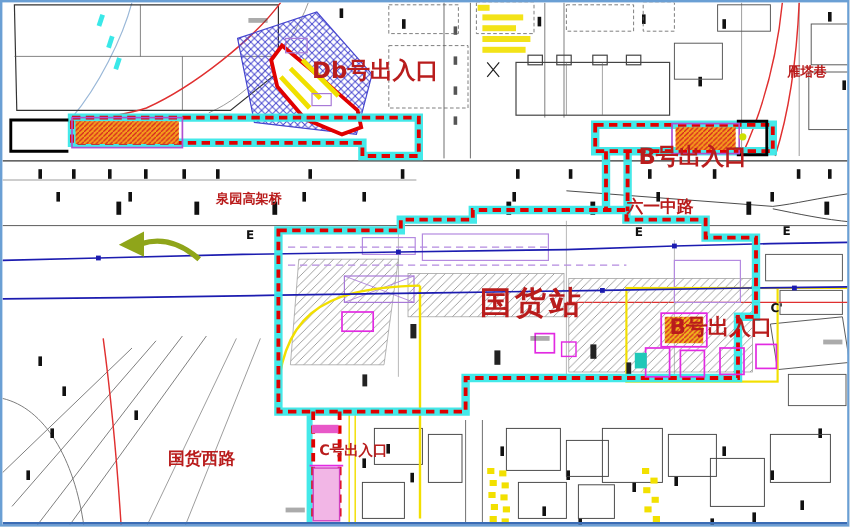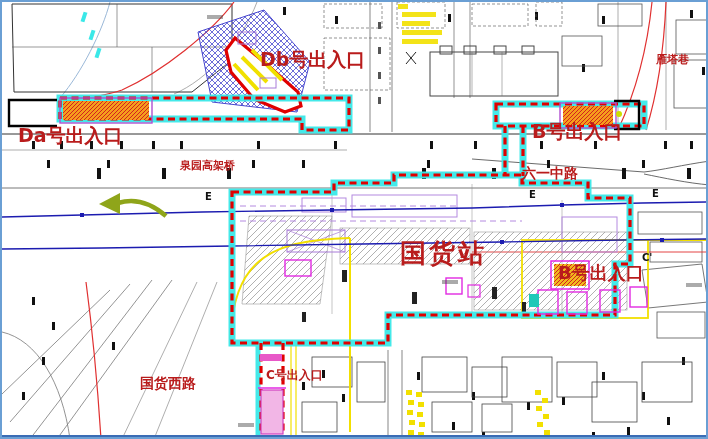--- a/index.html
+++ b/index.html
@@ -291,21 +291,20 @@
     <g fill="#3ae8e8">
       <rect x="80" y="10" width="4" height="10" transform="rotate(18 82 15)"></rect>
       <rect x="88" y="28" width="4" height="10" transform="rotate(18 90 33)"></rect>
       <rect x="94" y="46" width="4" height="10" transform="rotate(18 96 51)"></rect>
     </g>
     <rect x="0" y="433" width="708" height="4" fill="#3a6cb5"></rect>
   </g>
 </svg>
 
 <div class="lbl entr-big" style="left:258px;top:48px">Db号出入口</div>
-<div class="lbl entr-big" style="left:16px;top:124px">Da号出入口</div>
 <div class="lbl entr-big" style="left:530px;top:120px">B号出入口</div>
 <div class="lbl entr-mid" style="left:556px;top:262px">B号出入口</div>
 <div class="lbl entr-sm" style="left:264px;top:367px">C号出入口</div>
 <div class="lbl station" style="left:398px;top:238px">国货站</div>
 <div class="lbl street" style="left:520px;top:164px">六一中路</div>
 <div class="lbl street-sm" style="left:654px;top:52px">雁塔巷</div>
 <div class="lbl street" style="left:138px;top:374px">国货西路</div>
 <div class="lbl street-sm" style="left:178px;top:158px">泉园高架桥</div>
 <div class="lbl marker" style="left:203px;top:190px">E</div>
 <div class="lbl marker" style="left:527px;top:188px">E</div>

